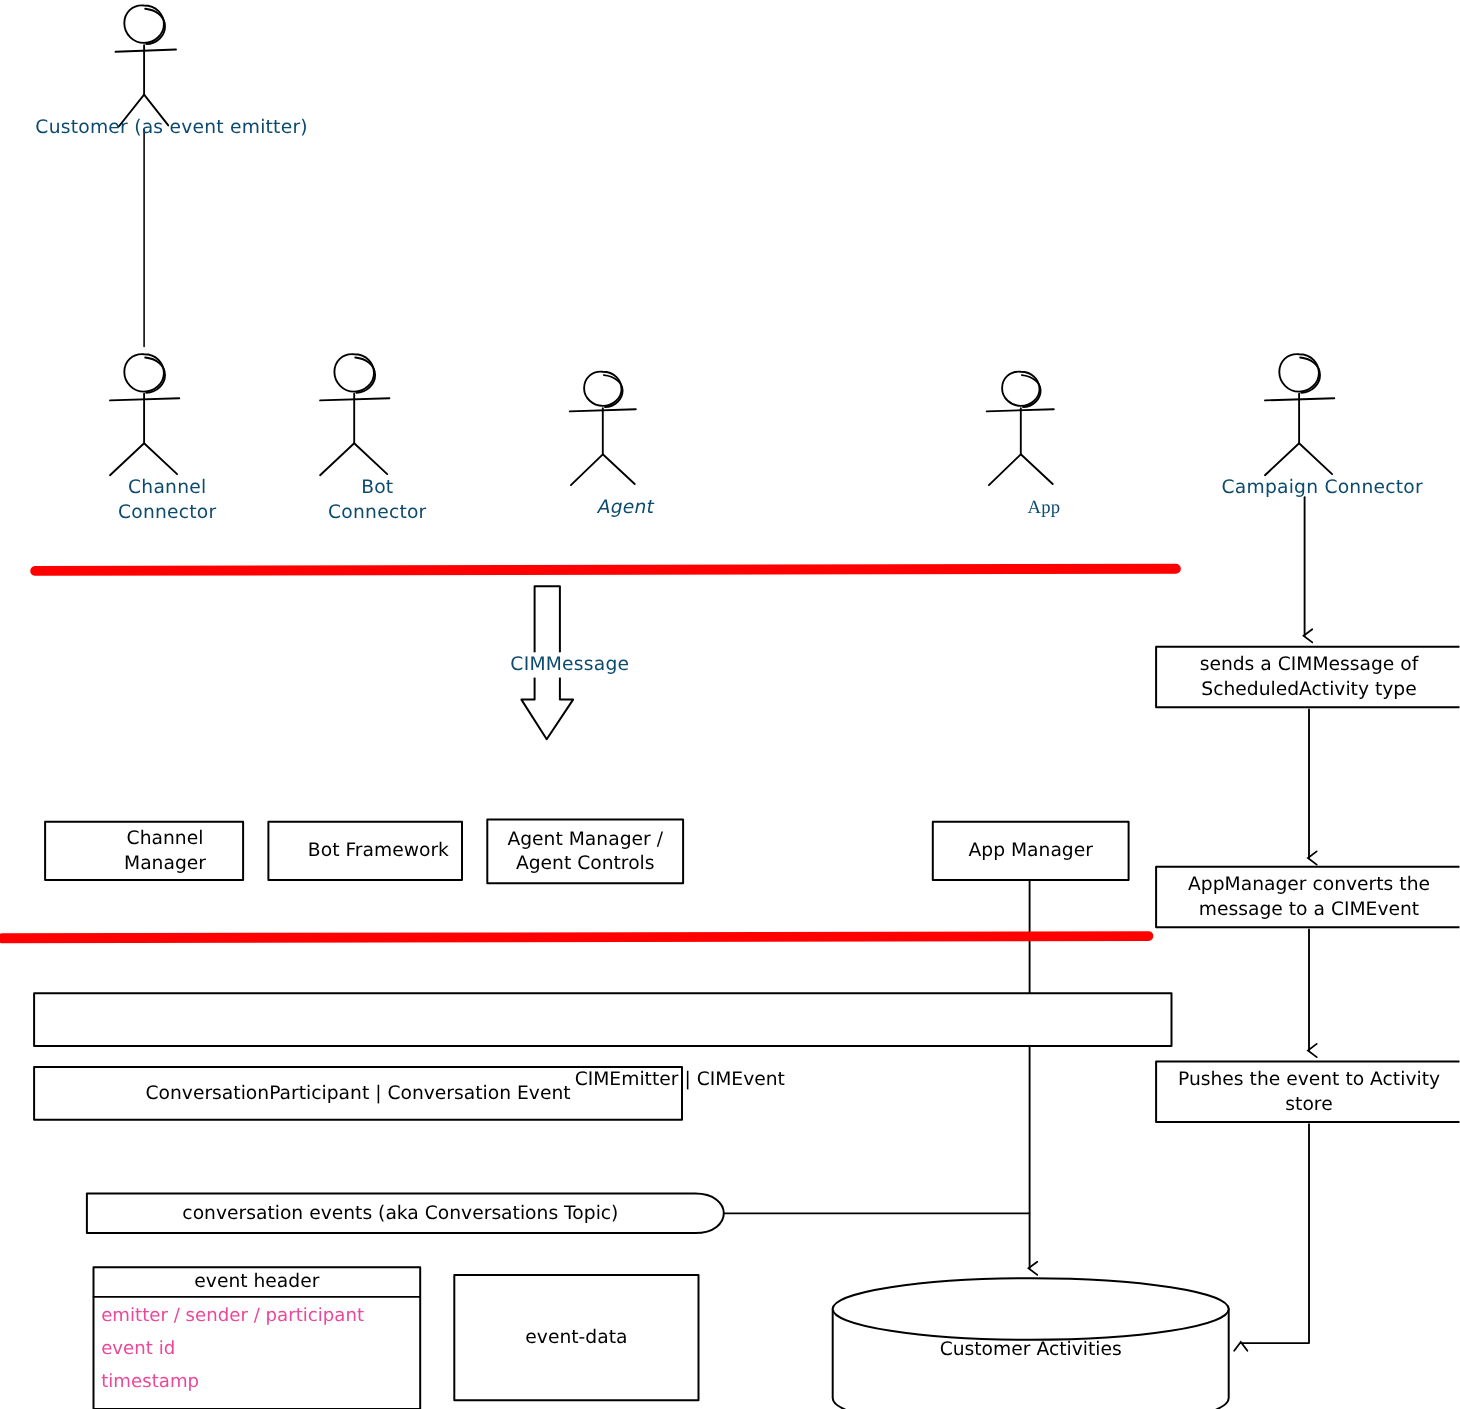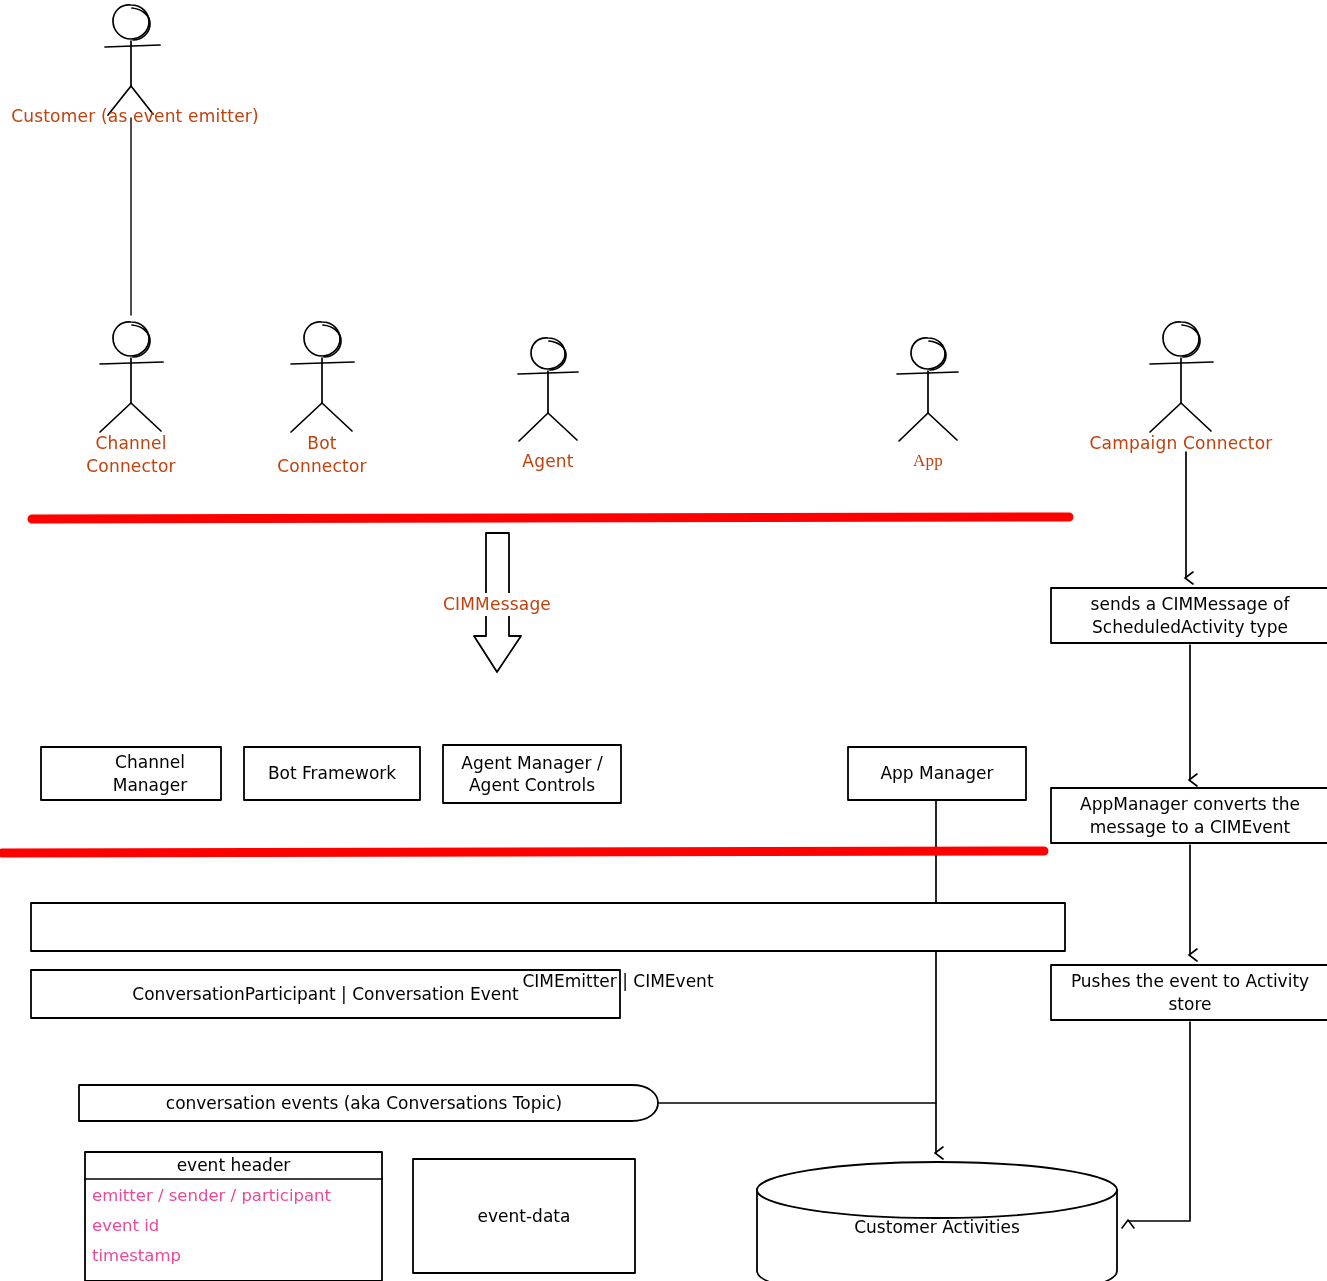--- a/index.html
+++ b/index.html
@@ -22,25 +22,26 @@
     left: 0;
     top: 0;
     width: 1327px;
     height: 1281px;
     pointer-events: none;
   }
   .lbl {
     position: absolute;
     font-family: "DejaVu Sans", sans-serif;
     font-size: 17px;
-    color: #c2410c;
+    color: #0c4a6e;
     text-align: center;
     line-height: 1.35;
     white-space: pre;
     letter-spacing: 0.2px;
+    padding-left: 21px;
   }
   .boxlbl {
     position: absolute;
     display: flex;
     align-items: center;
     justify-content: center;
     font-family: "DejaVu Sans", sans-serif;
     font-size: 17px;
     color: #000000;
     text-align: center;
@@ -175,31 +176,31 @@
   </svg>
 
   <div class="lbl" style="left:0px; top:105px; width:270px;">Customer (as event emitter)</div>
 
   <div class="lbl" style="left:51px; top:432px; width:160px;">Channel
 Connector</div>
 
   <div class="lbl" style="left:242px; top:432px; width:160px;">Bot
 Connector</div>
 
-  <div class="lbl" style="left:468px; top:450px; width:160px;">Agent</div>
+  <div class="lbl" style="left:468px; top:450px; width:160px;font-style:italic;">Agent</div>
 
   <div class="lbl" style="left:848px; top:450px; width:160px;font-family:Liberation Serif, serif;">App</div>
 
   <div class="lbl" style="left:1081px; top:432px; width:200px;">Campaign Connector</div>
 
   <div class="lbl" style="left:402px; top:593px; width:190px; background:#ffffff;">CIMMessage</div>
 
   <div class="boxlbl" style="left:41px; top:747px; width:180px; height:53px;padding-left:38px;">Channel Manager</div>
 
-  <div class="boxlbl" style="left:244px; top:747px; width:176px; height:53px;">Bot Framework</div>
+  <div class="boxlbl" style="left:244px; top:747px; width:200px; height:53px;">Bot Framework</div>
 
   <div class="boxlbl" style="left:443px; top:745px; width:178px; height:58px;">Agent Manager /
 Agent Controls</div>
 
   <div class="boxlbl" style="left:848px; top:747px; width:178px; height:53px;">App Manager</div>
 
   <div class="boxlbl" style="left:1051px; top:588px; width:278px; height:55px;">sends a CIMMessage of
 ScheduledActivity type</div>
 
   <div class="boxlbl" style="left:1051px; top:788px; width:278px; height:55px;">AppManager converts the

